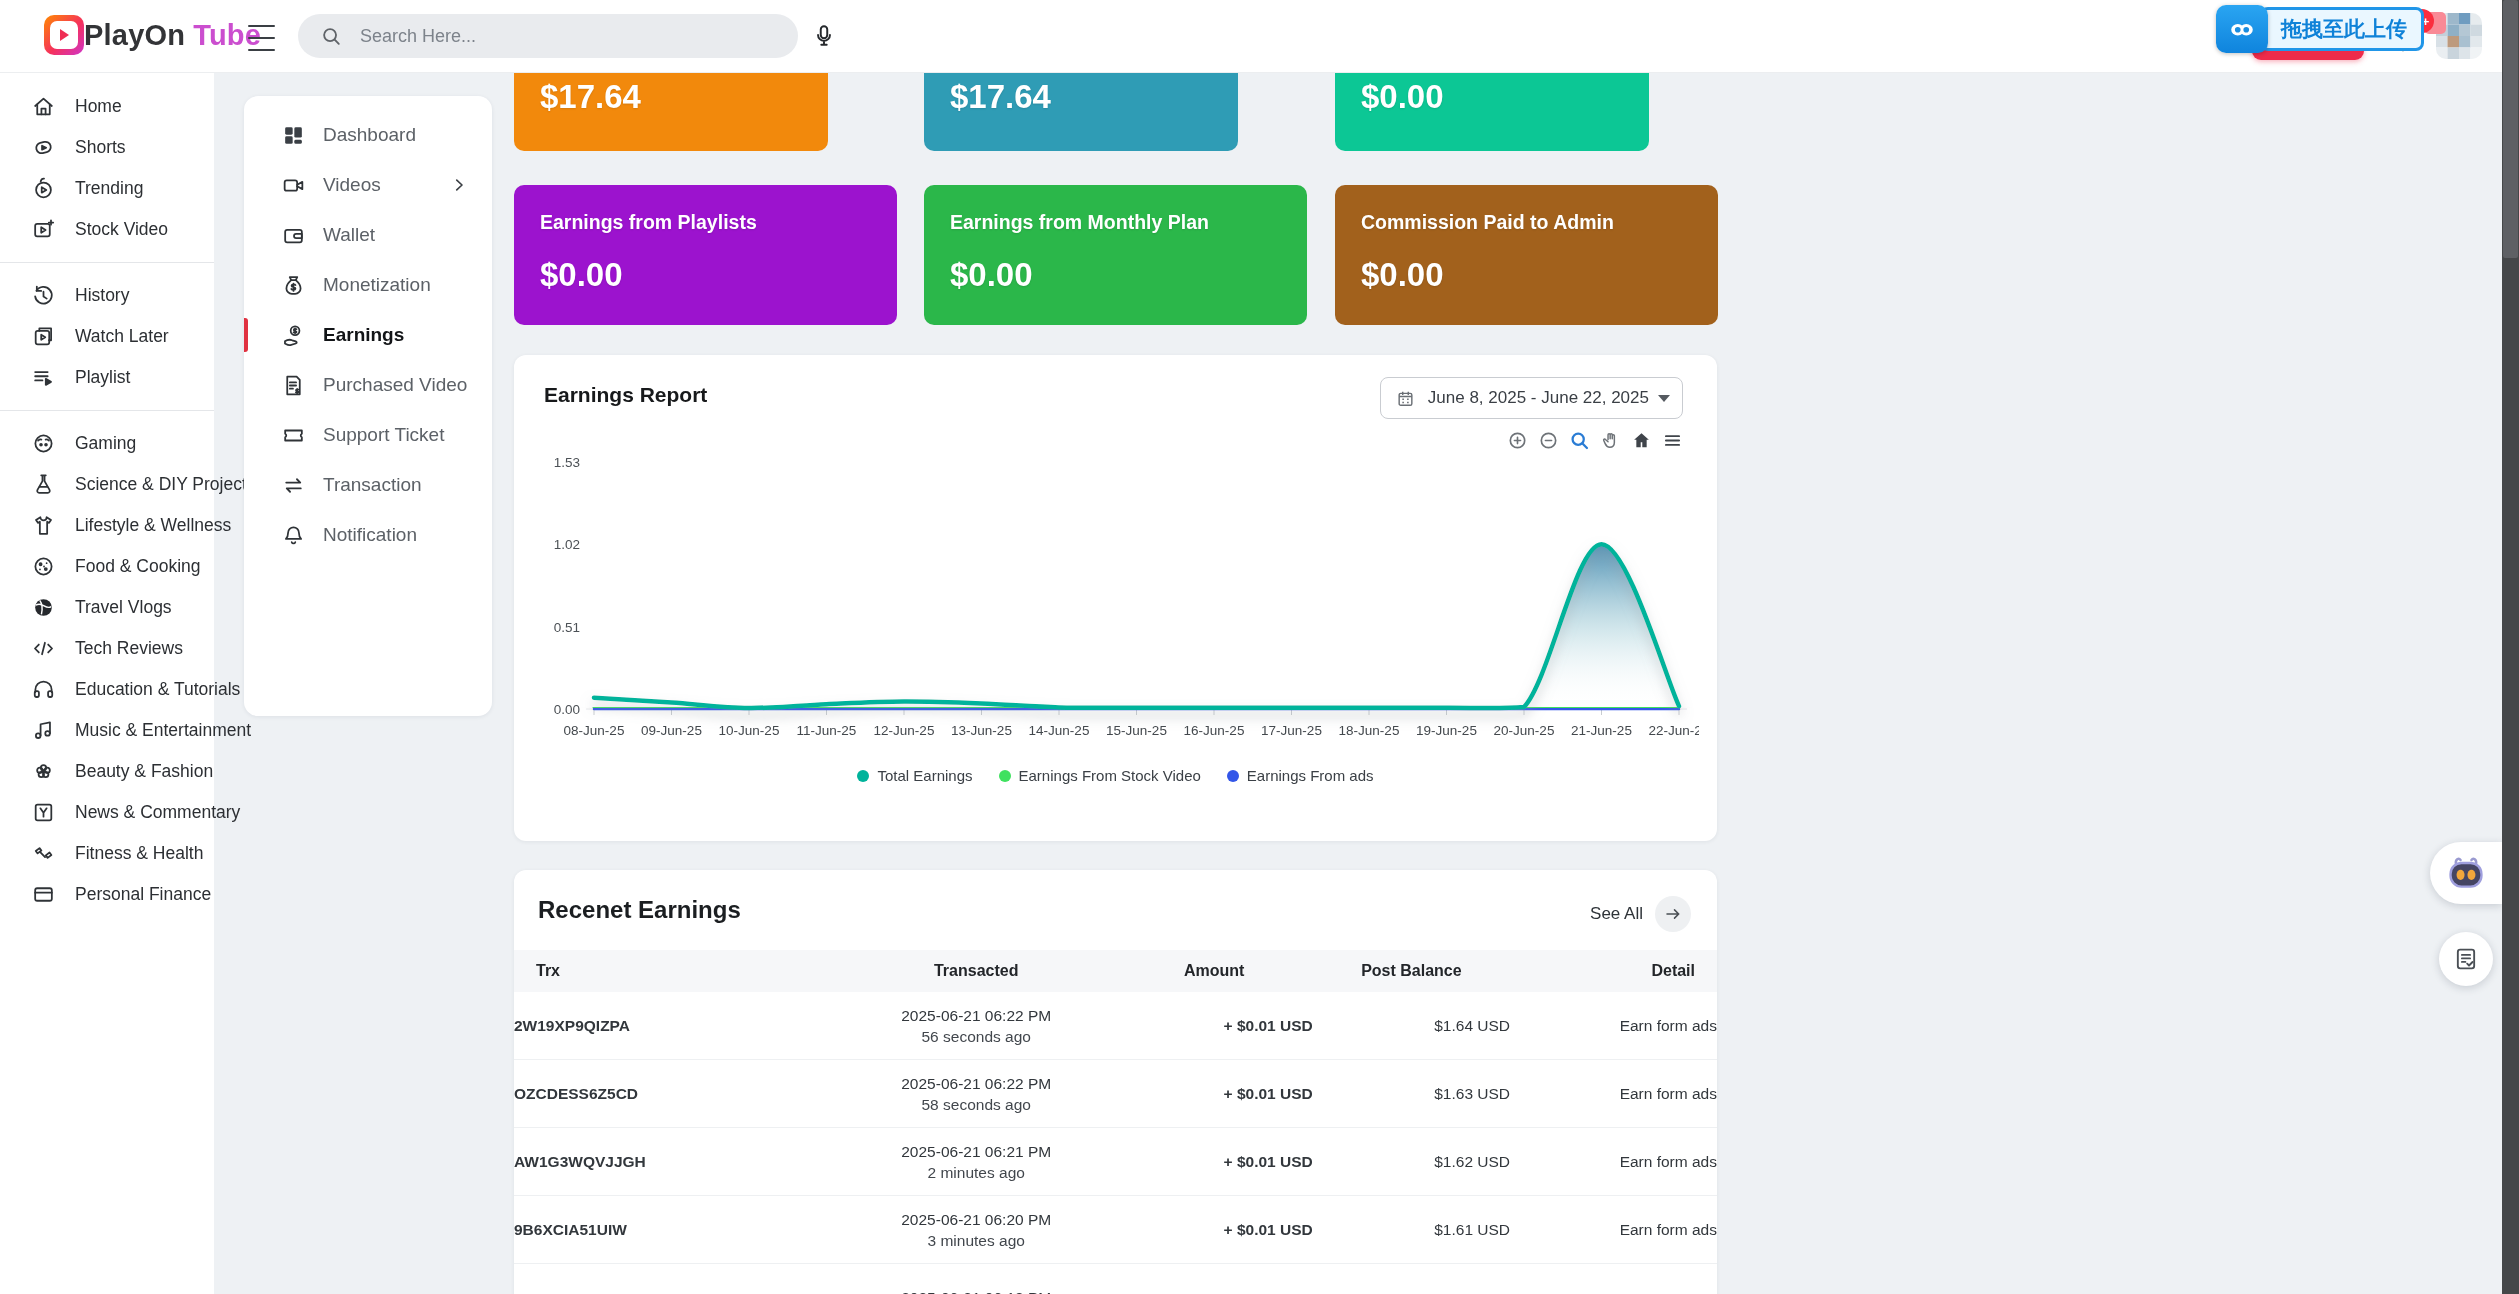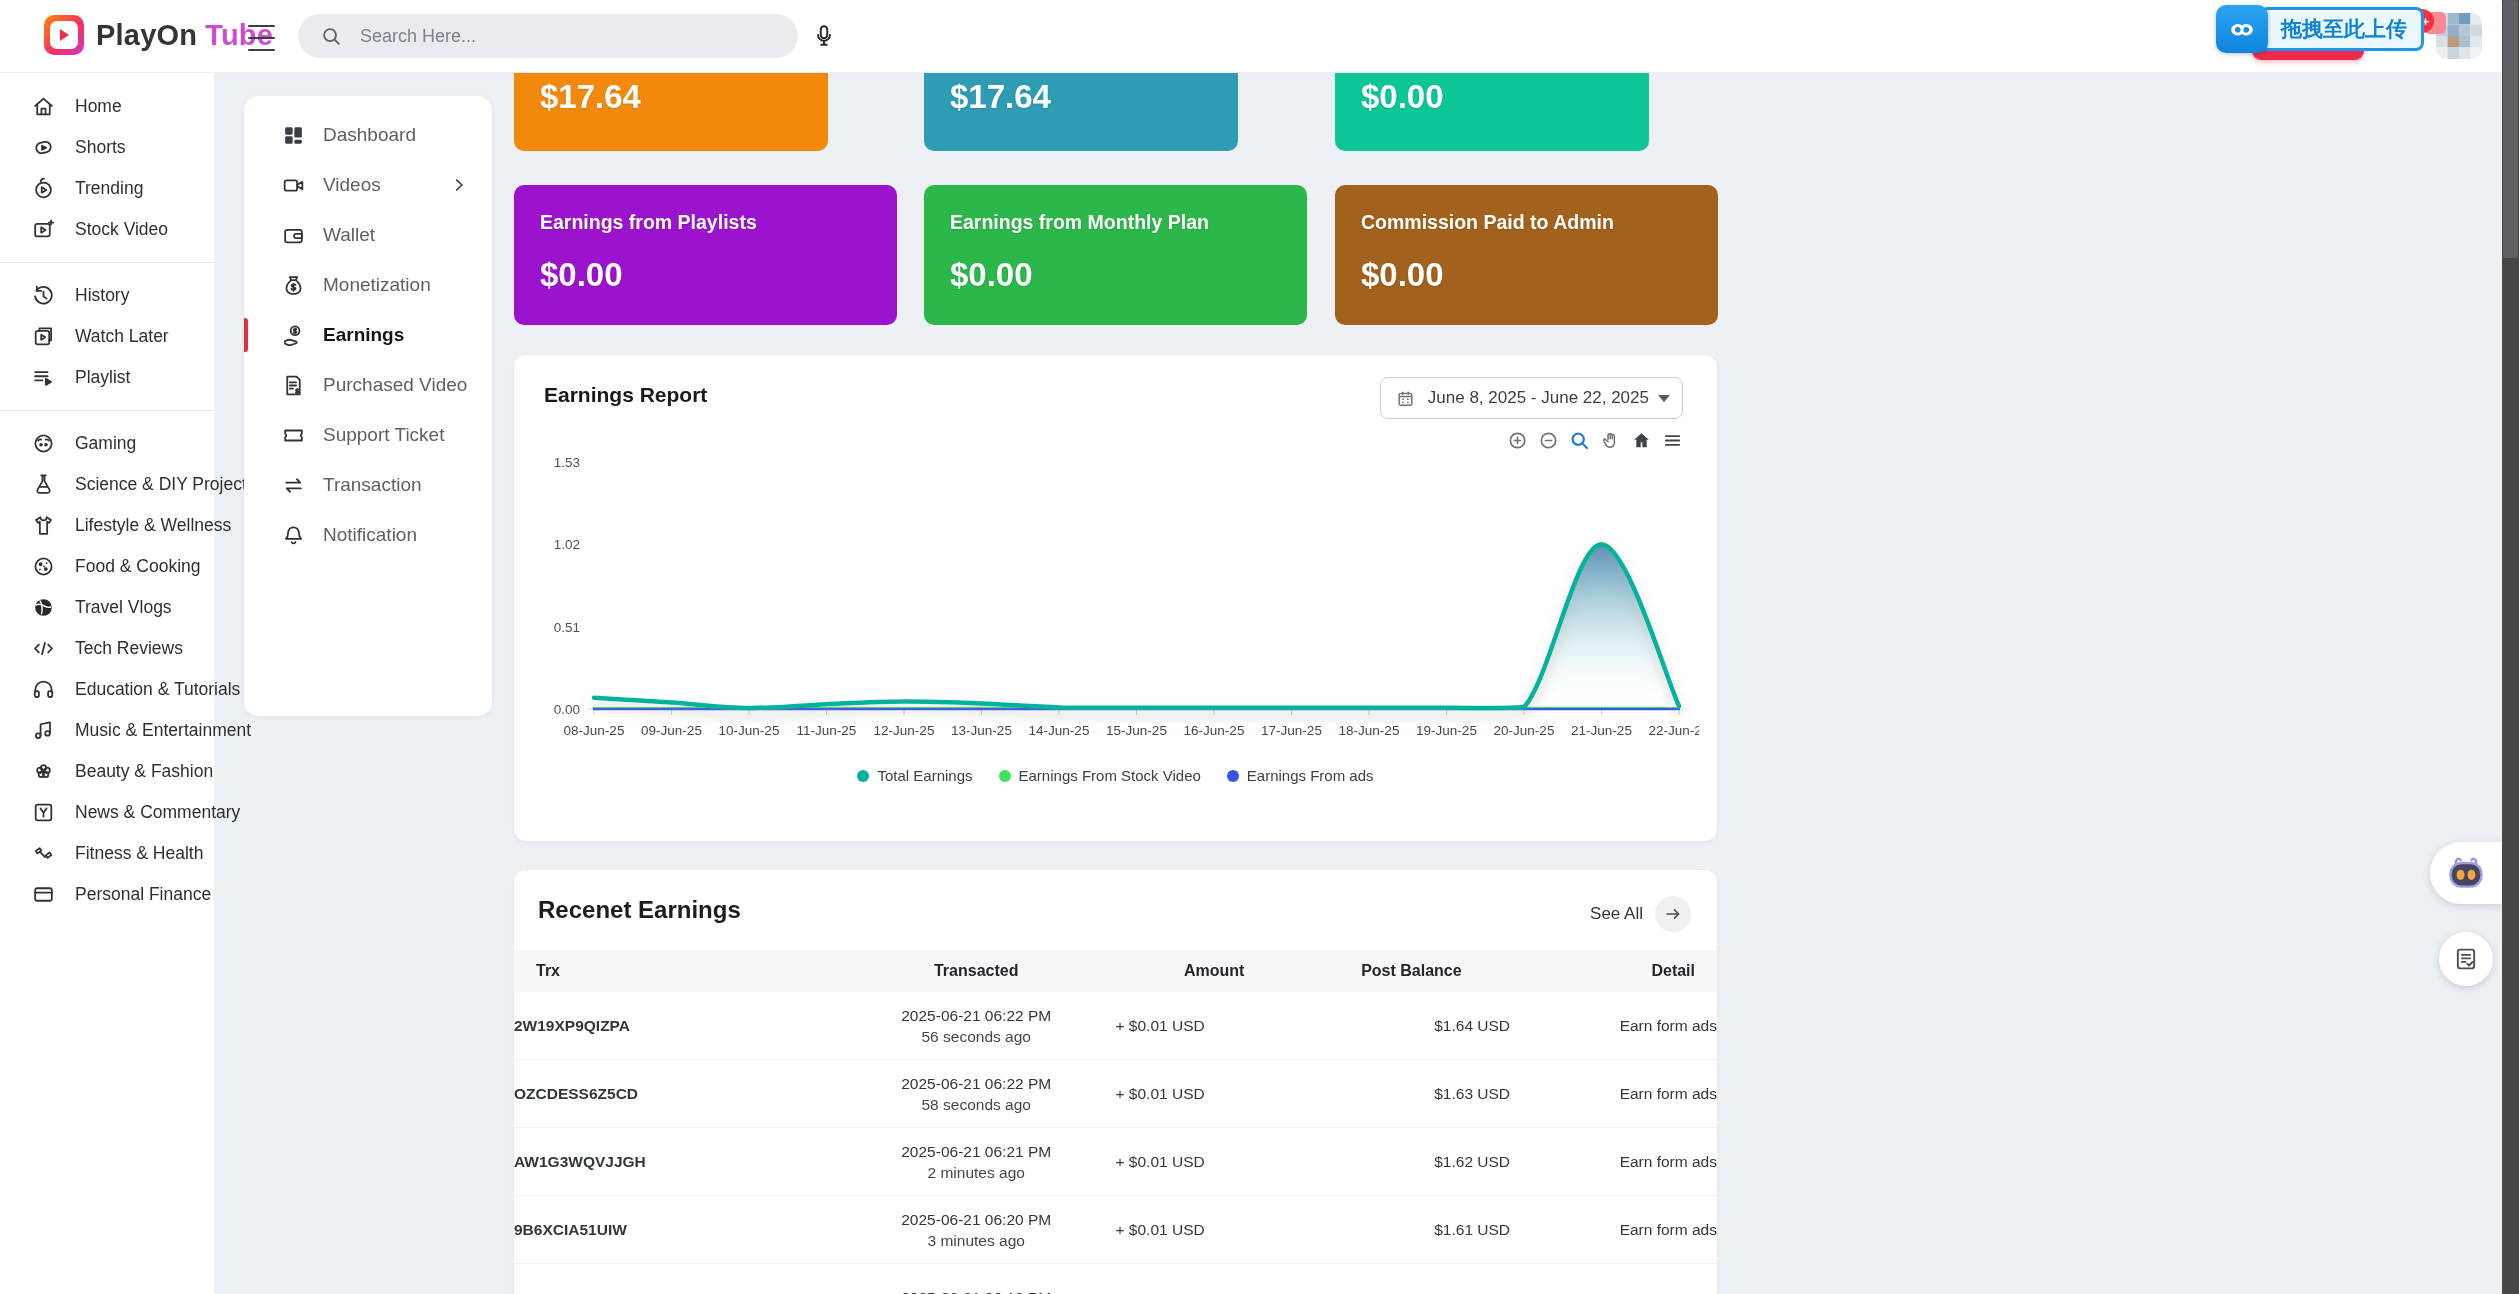--- a/index.html
+++ b/index.html
@@ -1,21 +1,21 @@
 <!DOCTYPE html>
 <html><head>
 <meta charset="utf-8">
 <style>
   html,body{margin:0;padding:0}
   body{width:2519px;height:1294px;position:relative;overflow:hidden;background:#eef1f4;
        font-family:"Liberation Sans",sans-serif;color:#2b2f33;}
   
   #header{position:absolute;top:0;left:0;width:2519px;height:72px;background:#fff;z-index:40;
           border-bottom:1px solid #eceef0;}
-  #logo{position:absolute;left:44px;top:15px;display:flex;align-items:center;gap:12px;}
+  #logo{position:absolute;left:44px;top:15px;display:flex;align-items:center;}
   #logo-mark{width:40px;height:40px;border-radius:10px;background:linear-gradient(135deg,#ff8a00,#f5315c 55%,#cf35c9);
              display:flex;align-items:center;justify-content:center;}
   #logo-mark .inner{width:28px;height:28px;background:#fff;border-radius:7px;display:flex;align-items:center;justify-content:center;}
   #logo-text{font-size:29px;font-weight:800;color:#333437;letter-spacing:.2px}
   #logo-text .accent{color:#cb4ecf;margin-left:8px}
   #hamburger{position:absolute;left:248px;top:22px;width:27px;height:26px;display:flex;flex-direction:column;justify-content:space-between;padding:3px 0;cursor:pointer}
   #hamburger span{display:block;height:2px;background:#3a3f44;border-radius:2px}
   #searchbar{position:absolute;left:298px;top:14px;width:500px;height:44px;background:#e9ebee;border-radius:22px;
              display:flex;align-items:center;gap:14px;padding:0 20px;box-sizing:border-box;}
   #searchbar input{border:none;outline:none;background:transparent;font-size:18px;color:#3c4045;width:100%;
@@ -84,21 +84,21 @@
   #earn-table th:nth-child(1){width:26%;text-align:left;padding-left:22px}
   #earn-table th:nth-child(2){width:24%;text-align:center}
   #earn-table th:nth-child(3){width:17%;text-align:center}
   #earn-table th:nth-child(4){width:17%;text-align:center}
   #earn-table th:nth-child(5){width:16%;text-align:right;padding-right:22px}
   #earn-table tbody td{height:67px;border-top:1px solid #eef0f2;font-size:15.5px;color:#32373c;padding:0}
   #earn-table tbody tr:first-child td{border-top:none}
   td.trx{text-align:left;padding-left:22px;font-weight:700;color:#2b2f33}
   td.transacted{text-align:center;line-height:21px}
   td.transacted .ago{color:#42474d}
-  td.amount{text-align:left;color:#21a24c;font-weight:400}
+  td.amount{text-align:right;color:#21a24c;font-weight:700}
   td.postbal{text-align:right}
   td.detail{text-align:right;padding-right:22px}
   
   #ai-widget{position:absolute;right:17px;top:842px;width:72px;height:62px;background:#fff;border-radius:31px 0 0 31px;
              box-shadow:0 2px 8px rgba(30,40,60,.18);display:flex;align-items:center;justify-content:center;cursor:pointer}
   #notes-widget{position:absolute;right:26px;top:932px;width:54px;height:54px;background:#fff;border-radius:50%;
                 box-shadow:0 2px 8px rgba(30,40,60,.18);display:flex;align-items:center;justify-content:center;cursor:pointer}
   #scrollbar{position:absolute;right:0;top:0;width:17px;height:1294px;background:#454749;z-index:60}
   #scroll-thumb{position:absolute;left:1px;top:0;width:15px;height:258px;background:#5e6064;border-radius:2px}
 </style>

